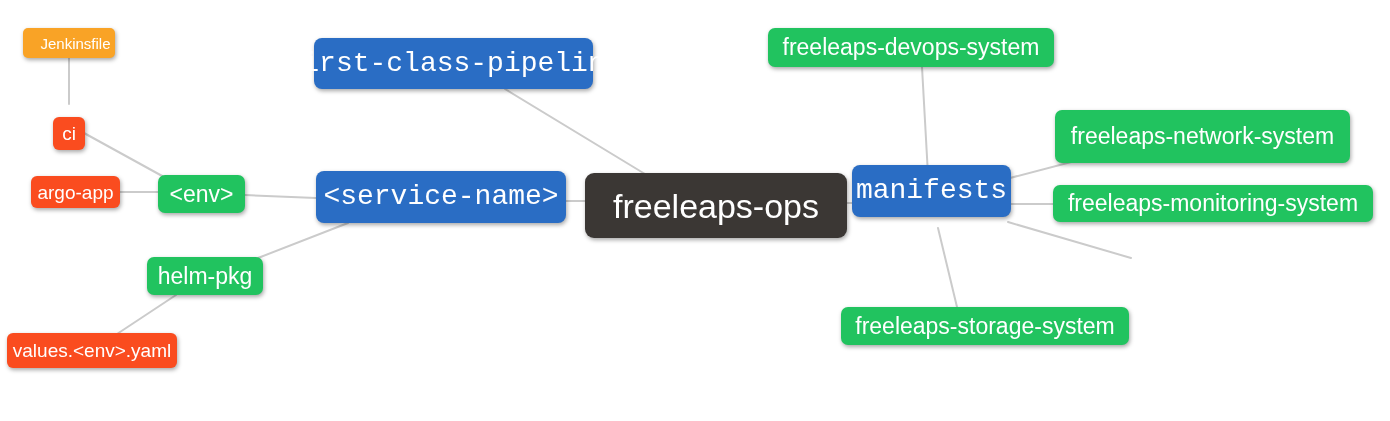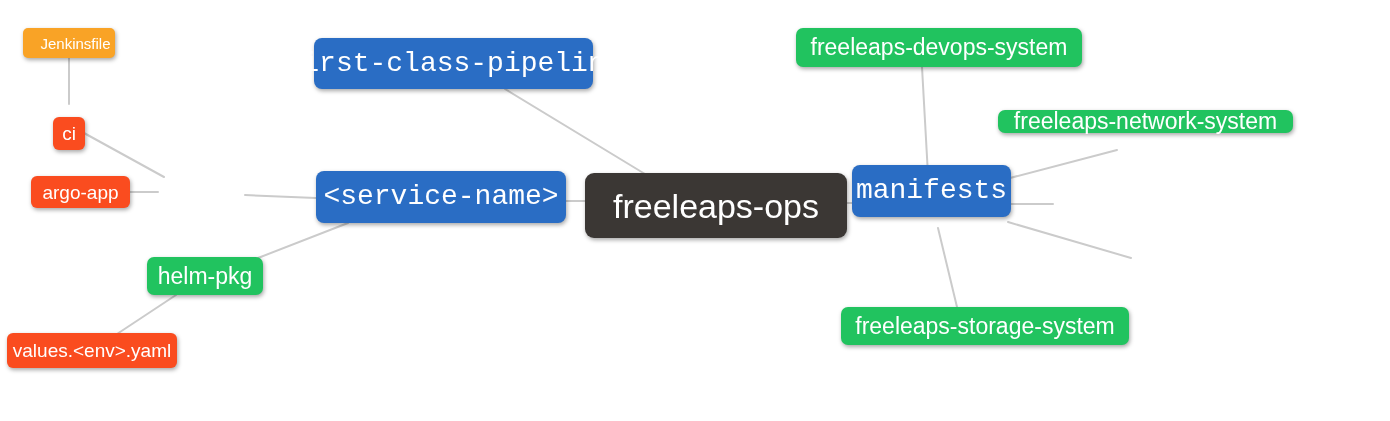--- a/index.html
+++ b/index.html
@@ -53,36 +53,38 @@
     <line x1="1010" y1="178" x2="1117" y2="150"></line>
     <line x1="1011" y1="204" x2="1053" y2="204"></line>
     <line x1="1008" y1="222" x2="1131" y2="258"></line>
     <line x1="938" y1="228" x2="957" y2="307"></line>
   </svg>
 
   <div class="node lvl5 c-orange" style="left:23px;top:28px;width:92px;height:30px">Jenkinsfile</div>
 
   <div class="node lvl4 c-red" style="left:53px;top:117px;width:32px;height:33px">ci</div>
 
-  <div class="node lvl4 c-red" style="left:31px;top:176px;width:99px;height:32px">argo-app</div>
+  <div class="node lvl4 c-red" style="left:31px;top:176px;width:89px;height:32px">argo-app</div>
 
+  <div class="node lvl3 c-green" style="left:158px;top:175px;width:87px;height:38px">&lt;env&gt;</div>
 
   <div class="node lvl4 c-red" style="left:7px;top:333px;width:170px;height:35px">values.&lt;env&gt;.yaml</div>
 
   <div class="node lvl3 c-green" style="left:147px;top:257px;width:116px;height:38px">helm-pkg</div>
 
   <div class="node lvl2 c-branch" style="left:314px;top:38px;width:279px;height:51px">first-class-pipeline</div>
 
   <div class="node lvl1 c-root" style="left:585px;top:173px;width:262px;height:65px">freeleaps-ops</div>
 
   <div class="node lvl2 c-branch" style="left:316px;top:171px;width:250px;height:52px">&lt;service-name&gt;</div>
 
   <div class="node lvl2 c-branch" style="left:852px;top:165px;width:159px;height:52px">manifests</div>
 
-  <div class="node lvl3 c-green" style="left:796px;top:28px;width:286px;height:39px">freeleaps-devops-system</div>
+  <div class="node lvl3 c-green" style="left:768px;top:28px;width:286px;height:39px">freeleaps-devops-system</div>
 
-  <div class="node lvl3 c-green" style="left:998px;top:110px;width:295px;height:23px">freeleaps-network-system</div>
+  <div class="node lvl3 c-green" style="left:1055px;top:110px;width:295px;height:53px">freeleaps-network-system</div>
 
+  <div class="node lvl3 c-green" style="left:1053px;top:185px;width:320px;height:37px">freeleaps-monitoring-system</div>
 
 
   <div class="node lvl3 c-green" style="left:841px;top:307px;width:288px;height:38px">freeleaps-storage-system</div>
 
 </div>
 
 </body></html>

